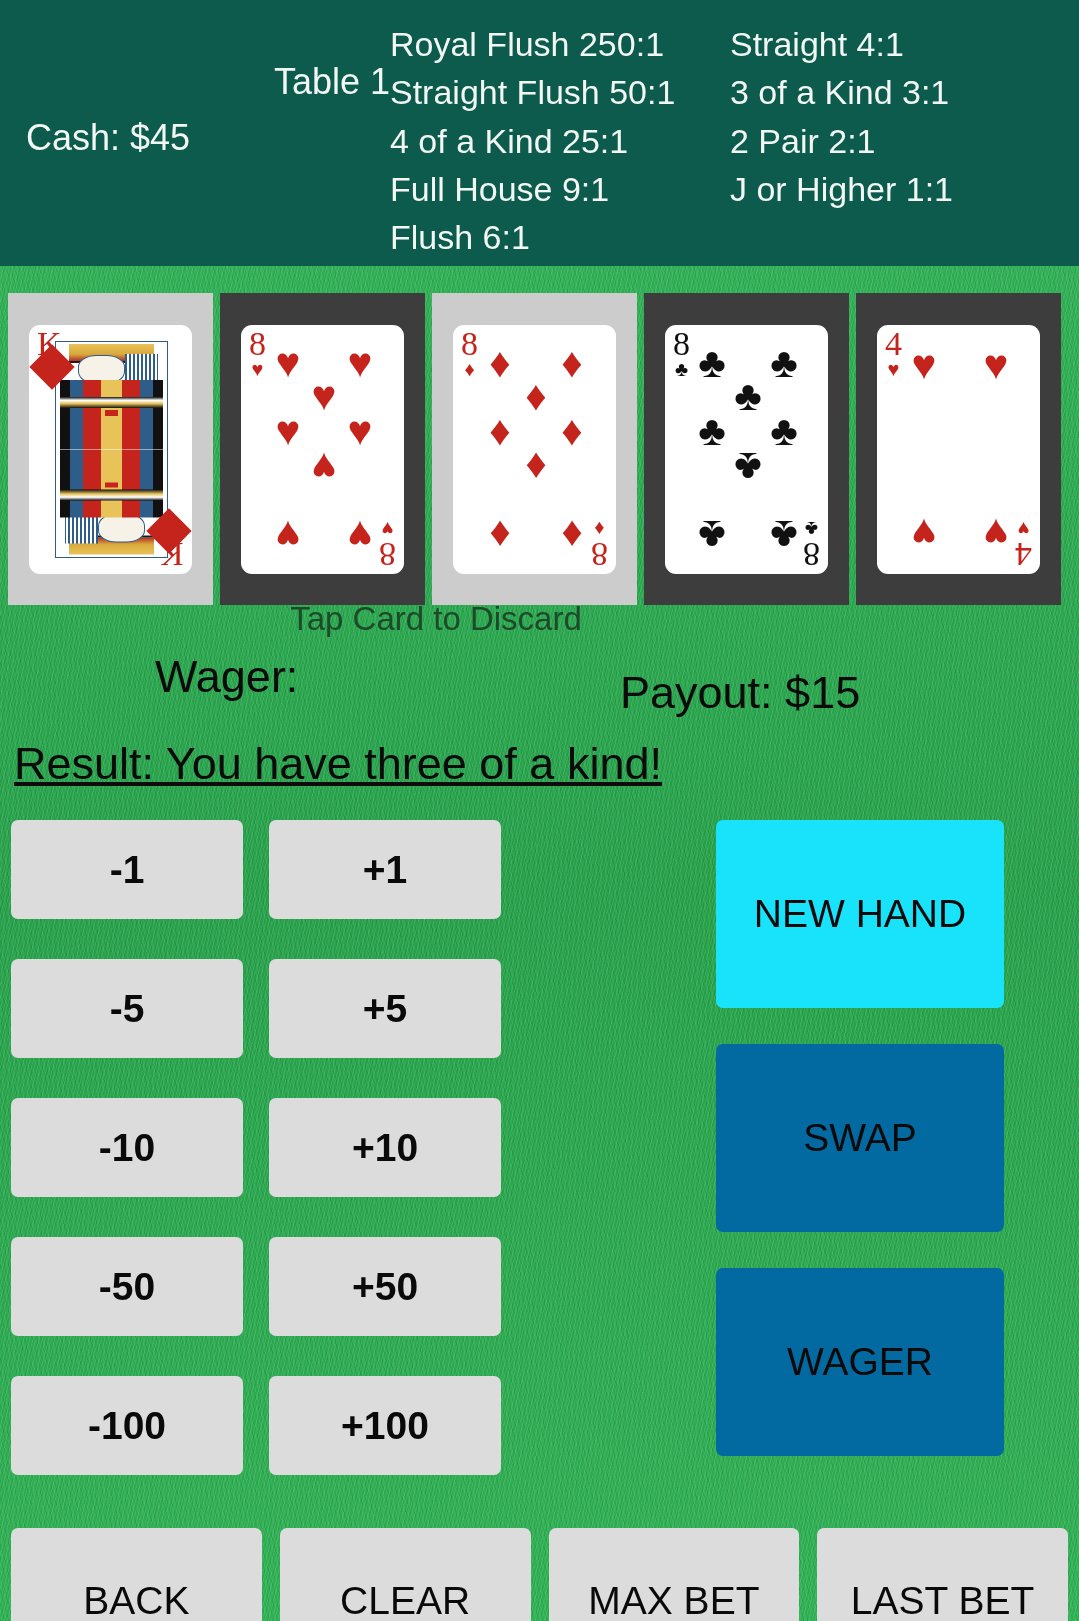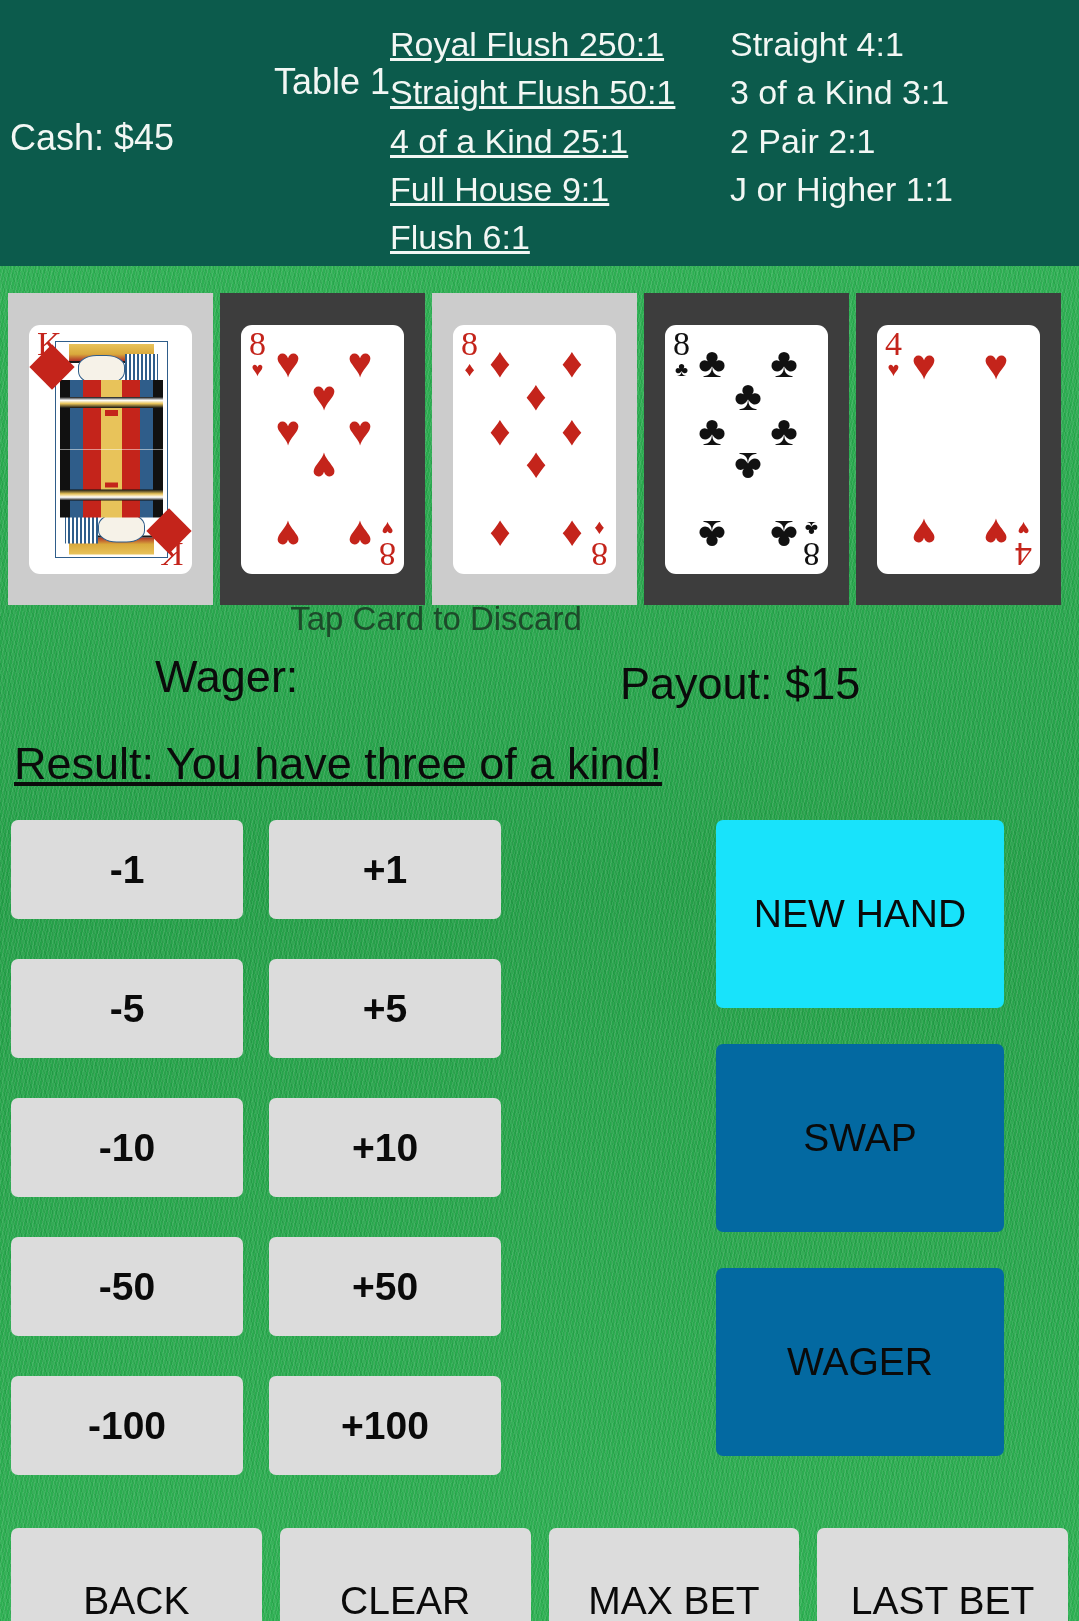--- a/index.html
+++ b/index.html
@@ -44,29 +44,28 @@
   .hdr-col { box-sizing: border-box; }
   #table-info {
     width: 390px;
     padding-top: 54px;
     color: #f2f7f4;
     font-size: 36px;
     line-height: 1.55;
   }
   #table-info .ti-line { white-space: nowrap; }
   #table-info .ti-center { text-align: right; }
-  #table-info .ti-left   { text-align: left; padding-left: 10px; }
+  #table-info .ti-left   { text-align: left; padding-left: 26px; }
 
   #payout-col-1 {
     width: 340px;
     padding-top: 20px;
     color: #f2f7f4;
     font-size: 34px;
     line-height: 1.42;
-    text-decoration: underline;
   }
   #payout-col-2 {
     width: 349px;
     padding-top: 20px;
     color: #f2f7f4;
     font-size: 34px;
     line-height: 1.42;
   }
   .pay-row { white-space: nowrap; }
 
@@ -215,21 +214,21 @@
     width: 946px;
     height: 60px;
     z-index: 4;
     font-size: 45px;
     color: #0b0b0b;
   }
   #wager-label {
     position: absolute; left: 155px; top: 0;
   }
   #payout-label {
-    position: absolute; left: 620px; top: 7px;
+    position: absolute; left: 620px; top: 16px;
   }
   #result-line {
     position: absolute;
     left: 14px; top: 738px;
     width: 1060px;
     font-size: 45px;
     color: #0b0b0b;
     z-index: 4;
     white-space: nowrap;
     text-decoration: underline;

